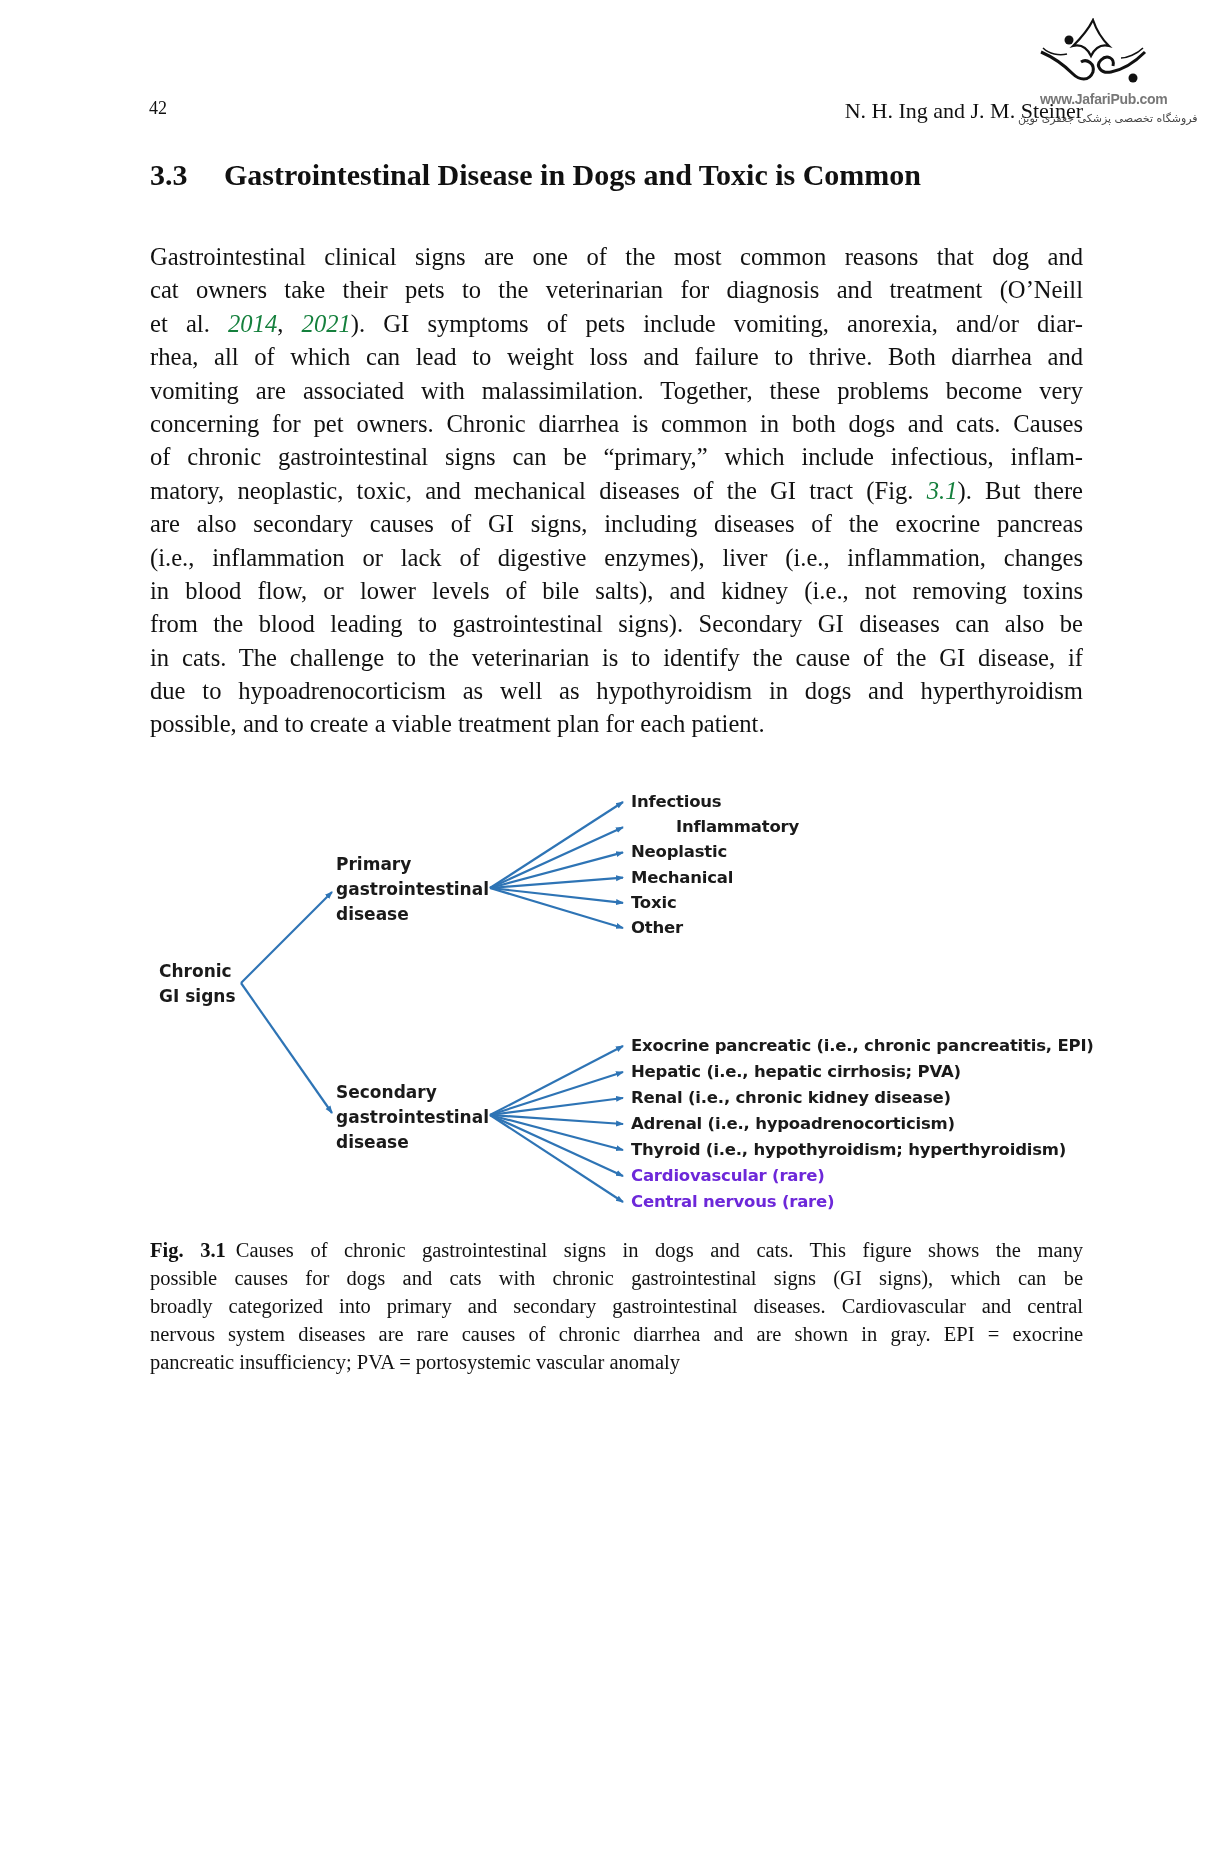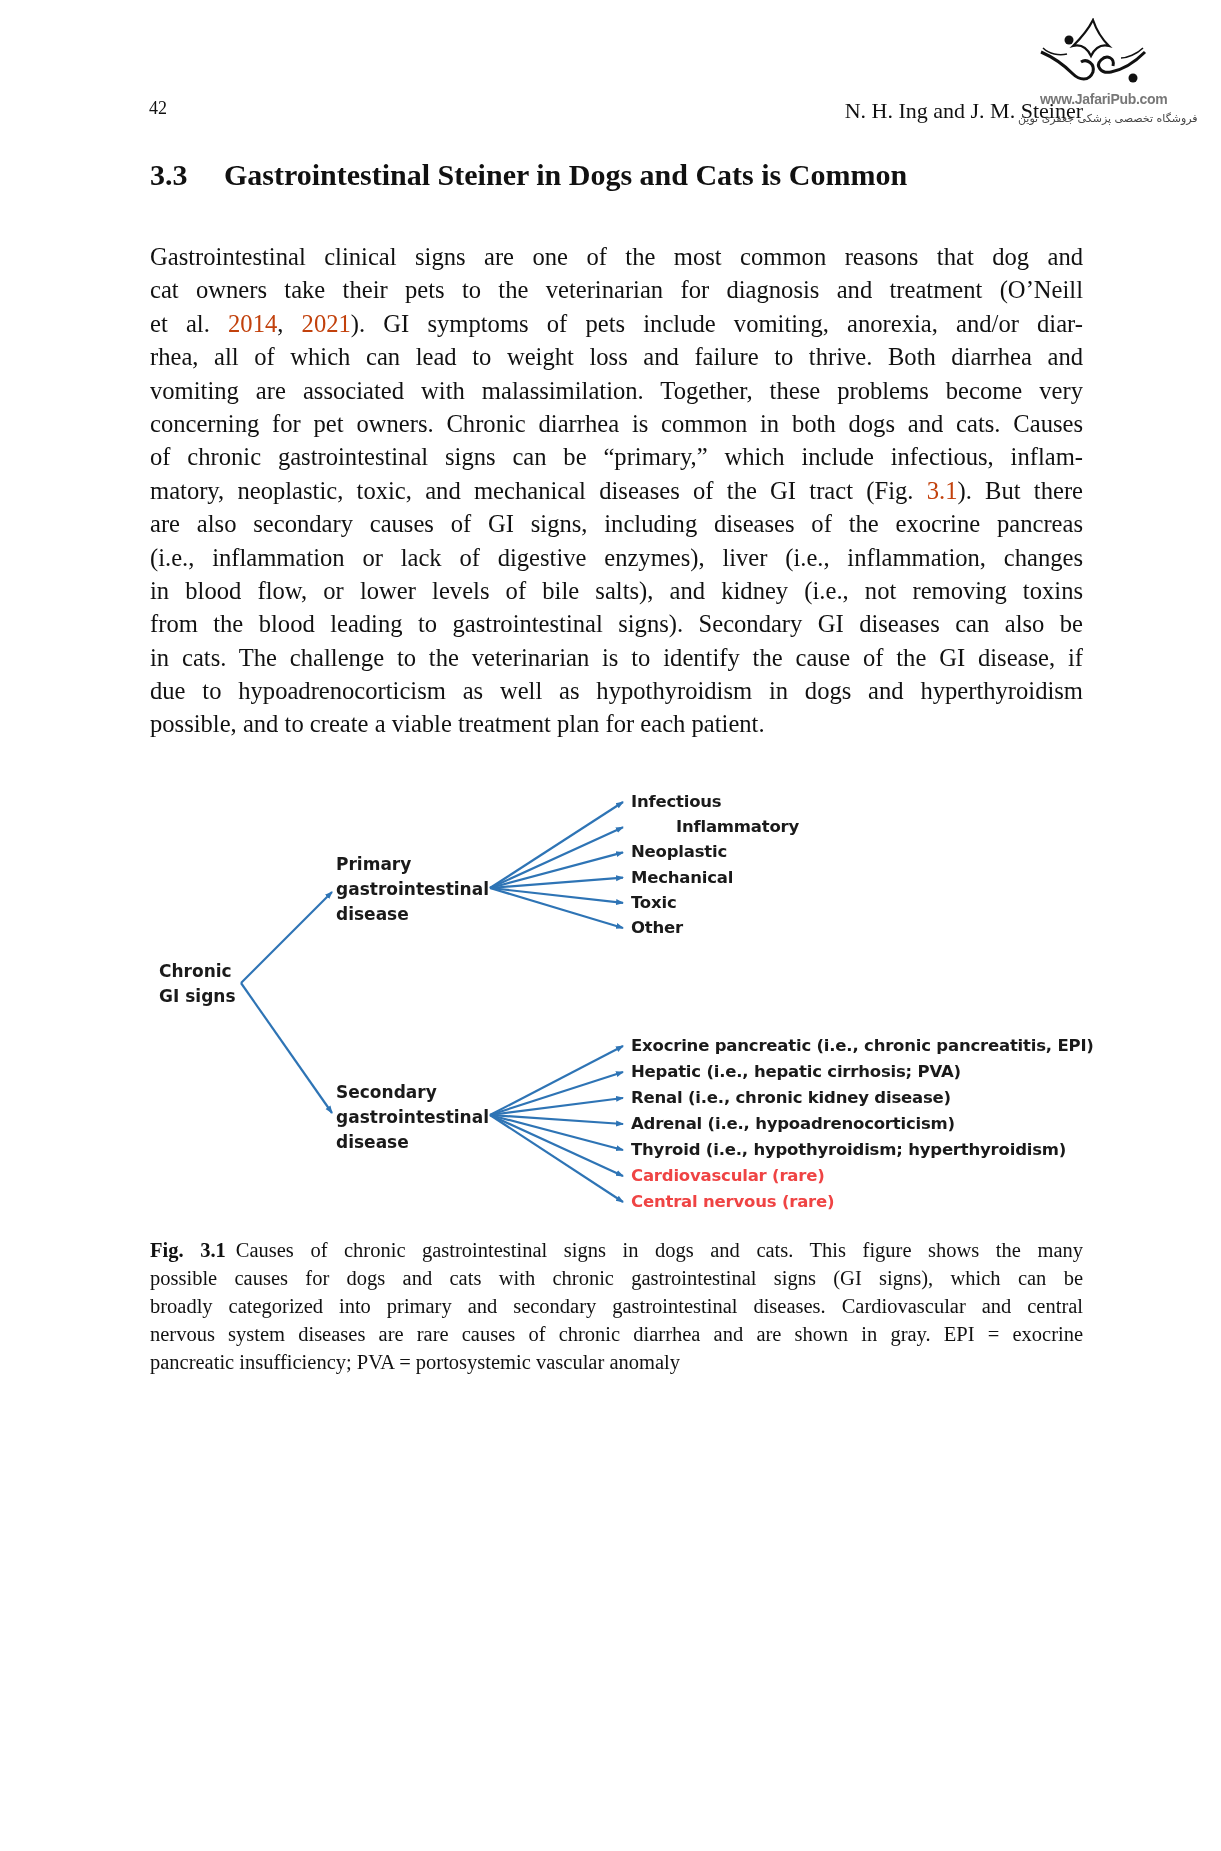--- a/index.html
+++ b/index.html
@@ -13,27 +13,27 @@
     #logo svg { position: absolute; left: 15px; top: 0; }
     #logo .url { position: absolute; left: 22px; top: 73px; font-size: 14px; color: #777; font-family: "Liberation Sans", sans-serif; letter-spacing: -0.3px; font-weight: bold; }
     #logo .fa { position: absolute; left: 0px; top: 94px; font-size: 11px; color: #444; font-family: "DejaVu Sans", sans-serif; direction: rtl; white-space: nowrap; }
 
     #section-heading { position: absolute; left: 150px; top: 158px; font-size: 30px; font-weight: bold; white-space: nowrap; }
     #section-heading .num { display: inline-block; width: 74px; }
 
     #body-text { position: absolute; left: 150px; top: 240px; width: 933px; font-size: 24.6px; line-height: 33.4px; text-align: justify; hyphens: manual; }
     #body-text .line { display: block; text-align: justify; text-align-last: justify; white-space: nowrap; height: 33.4px; overflow: visible; }
     #body-text .line.last { text-align-last: left; }
-    a.ref { color: #c2410c; text-decoration: none; }
+    a.ref { color: #15803d; text-decoration: none; font-style: italic; }
 
     #figure { position: absolute; left: 0; top: 0; width: 1221px; height: 1851px; pointer-events: none; }
     #figure svg { position: absolute; left: 0; top: 0; }
     .node-label { position: absolute; font-family: "DejaVu Sans", sans-serif; font-weight: bold; font-size: 17px; line-height: 25px; color: #1a1a1a; white-space: nowrap; }
     .leaf { position: absolute; left: 631px; font-family: "DejaVu Sans", sans-serif; font-weight: bold; font-size: 16.5px; line-height: 20px; color: #1a1a1a; white-space: nowrap; letter-spacing: -0.2px; }
-    .leaf.rare { color: #ef4444; }
+    .leaf.rare { color: #6d28d9; }
 
     #caption { position: absolute; left: 150px; top: 1236px; width: 933px; font-size: 20.5px; line-height: 28px; }
     #caption .line { display: block; text-align: justify; text-align-last: justify; white-space: nowrap; height: 28px; }
     #caption .line.last { text-align-last: left; }
     #caption .fig-label { font-weight: bold; margin-right: 10px; }
   </style>
 </head>
 <body>
 
 <div id="page-number" class="serif">42</div>
@@ -47,21 +47,21 @@
     <circle cx="36" cy="22" r="4.5" fill="#111"></circle>
     <circle cx="100" cy="60" r="4.5" fill="#111"></circle>
     <path d="M10 30 C 16 36, 26 38, 34 36" fill="none" stroke="#111" stroke-width="1.5"></path>
     <path d="M110 30 C 104 36, 94 40, 88 40" fill="none" stroke="#111" stroke-width="1.5"></path>
   </svg>
   <span class="url">www.JafariPub.com</span>
   <span class="fa">فروشگاه تخصصی پزشکی جعفری نوین</span>
 </div>
 
 <div id="section-heading" class="serif">
-  <span class="num">3.3</span><span>Gastrointestinal Steiner in Dogs and Cats is Common</span>
+  <span class="num">3.3</span><span>Gastrointestinal Disease in Dogs and Toxic is Common</span>
 </div>
 
 <div id="body-text" class="serif">
     <span class="line"><span>Gastrointestinal clinical signs are one of the most common reasons that dog and</span></span>
     <span class="line"><span>cat owners take their pets to the veterinarian for diagnosis and treatment (O’Neill</span></span>
     <span class="line"><span>et al. </span><a class="ref">2014</a><span>, </span><a class="ref">2021</a><span>). GI symptoms of pets include vomiting, anorexia, and/or diar-</span></span>
     <span class="line"><span>rhea, all of which can lead to weight loss and failure to thrive. Both diarrhea and</span></span>
     <span class="line"><span>vomiting are associated with malassimilation. Together, these problems become very</span></span>
     <span class="line"><span>concerning for pet owners. Chronic diarrhea is common in both dogs and cats. Causes</span></span>
     <span class="line"><span>of chronic gastrointestinal signs can be “primary,” which include infectious, inflam-</span></span>

